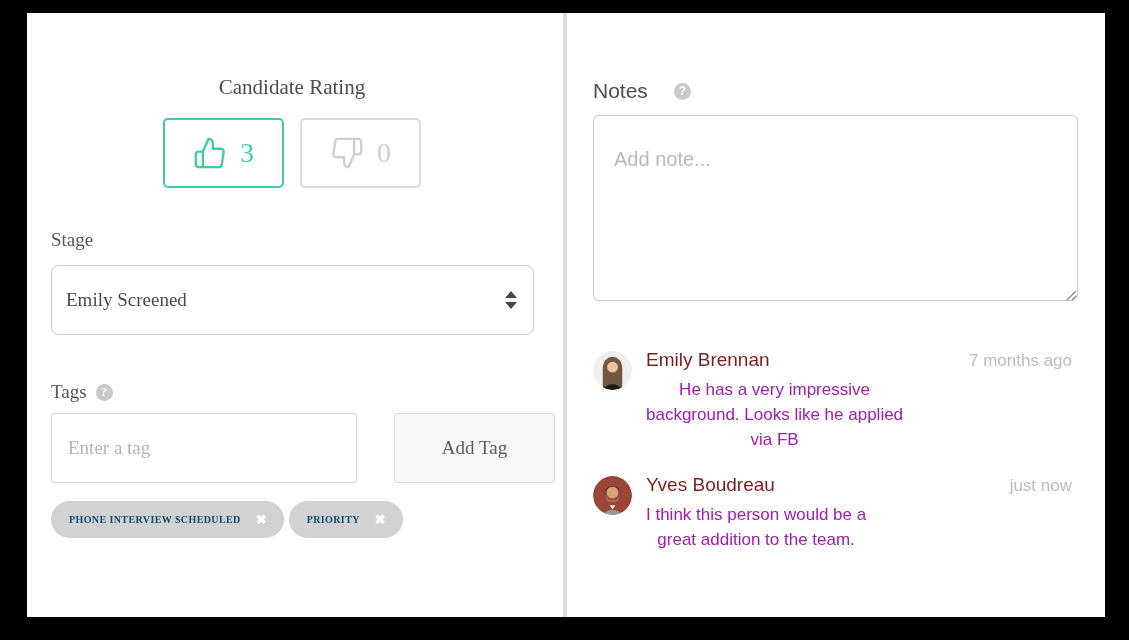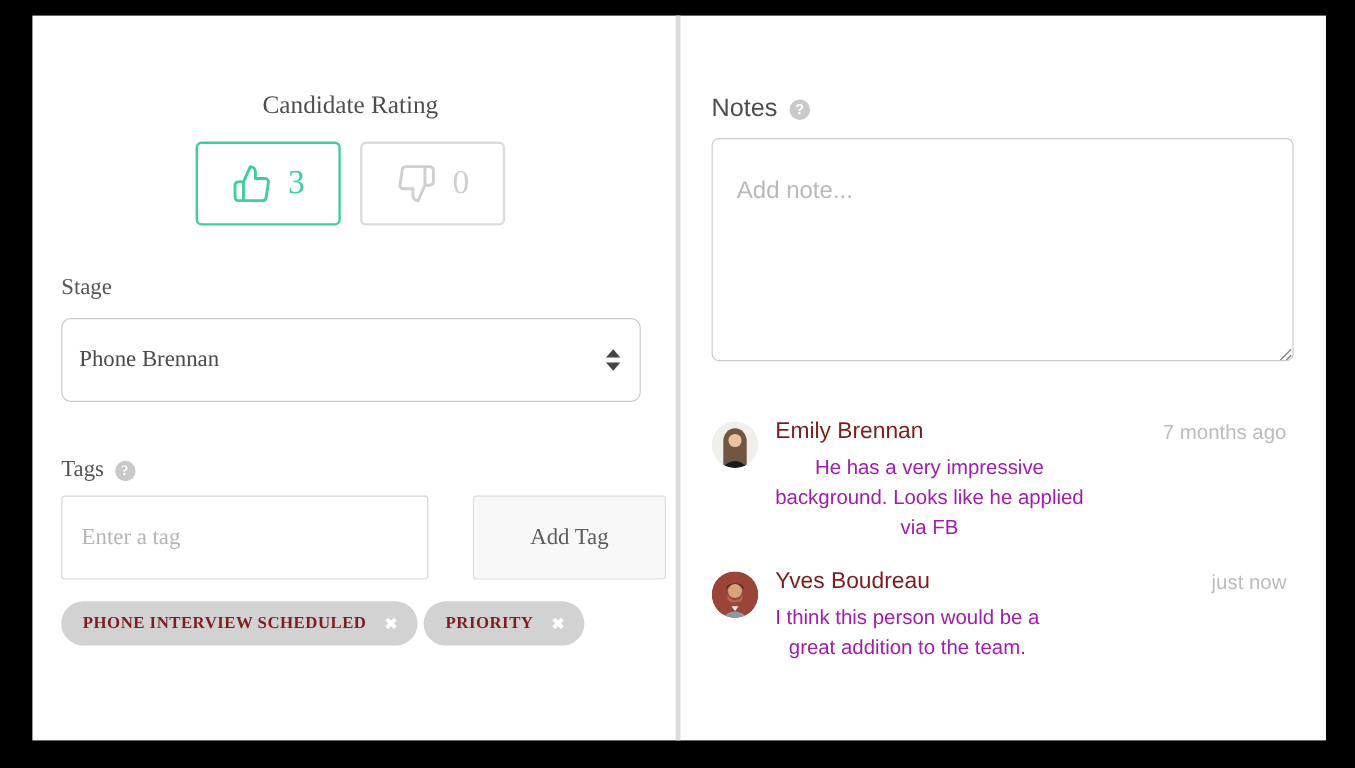--- a/index.html
+++ b/index.html
@@ -42,26 +42,26 @@
                border:1px solid #d6d6d6; border-radius:3px; padding:0 16px; font-size:19px;
                color:#c2410c; font-family:inherit; outline:none; }
   .tag-input::placeholder { color:#b5b5b5; }
   .add-tag-btn { position:absolute; left:335px; top:400px; width:161px; height:70px;
                  background:#f8f8f8; border:1px solid #dddddd; border-radius:3px;
                  font-size:19px; color:#5c5c5c; font-family:inherit; cursor:pointer;
                  display:flex; align-items:center; justify-content:center;margin-left:32px; }
   .pill-row { position:absolute; left:24px; top:488px; display:flex; gap:5px; }
   .pill { height:37px; background:#d2d2d2; border-radius:19px; display:flex; align-items:center;
           padding:0 17px 0 18px; gap:15px; }
-  .pill-label { font-size:14px; font-weight:bold; color:#7f1d1d; letter-spacing:0.4px; }
+  .pill-label { font-size:10px; font-weight:bold; color:#0c4a6e; letter-spacing:0.4px; }
   .pill-x { font-size:13px; color:#fff; font-weight:bold; cursor:pointer; line-height:1; }
 
   
   .notes-label { position:absolute; left:26px; top:66px; font-size:21px; color:#4d4d4d;
-                 display:flex; align-items:center; gap:10px; }
+                 display:flex; align-items:center; gap:26px; }
   .note-area { position:absolute; left:26px; top:102px; width:485px; height:186px;
                border:1px solid #cccccc; border-radius:6px; padding:32px 20px;
                font-size:20px; color:#4a4a4a; font-family:inherit; resize:none; outline:none; }
   .note-area::placeholder { color:#b9b9b9; }
   .resize-grip { position:absolute; left:496px; top:274px; pointer-events:none; }
 
   .note-entry { position:absolute; left:0; width:538px; }
   .note-entry.first  { top:336px; }
   .note-entry.second { top:461px; }
   .avatar { position:absolute; left:26px; top:2px; width:39px; height:39px; border-radius:50%;
@@ -95,21 +95,21 @@
           <svg viewBox="0 0 24 24" fill="none" stroke="currentColor" stroke-width="1.7" stroke-linecap="round" stroke-linejoin="round">
             <path d="M10 15v4a3 3 0 0 0 3 3l4-9V2H5.72a2 2 0 0 0-2 1.7l-1.38 9a2 2 0 0 0 2 2.3zm7-13h2.67A2.31 2.31 0 0 1 22 4v7a2.31 2.31 0 0 1-2.33 2H17"></path>
           </svg>
         </span>
         <span class="thumb-count">0</span>
       </div>
 
       <div class="field-label stage-label">Stage</div>
 
       <div class="select-box">
-        <span class="select-value">Phone Brennan</span>
+        <span class="select-value">Emily Screened</span>
         <span class="select-arrows">
           <span class="tri tri-up"></span>
           <span class="tri tri-down"></span>
         </span>
       </div>
 
       <div class="field-label tags-label">
         <span>Tags</span>
         <span class="help-badge">?</span>
       </div>

